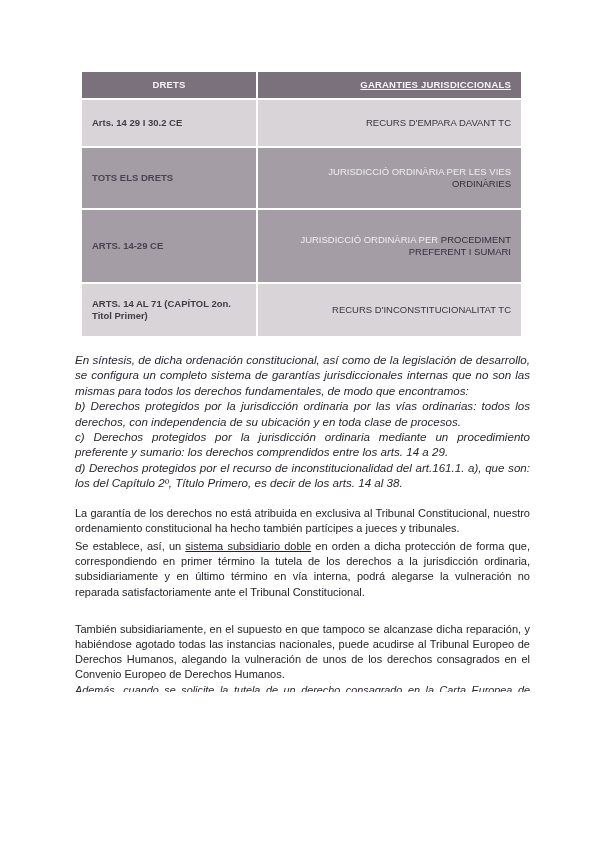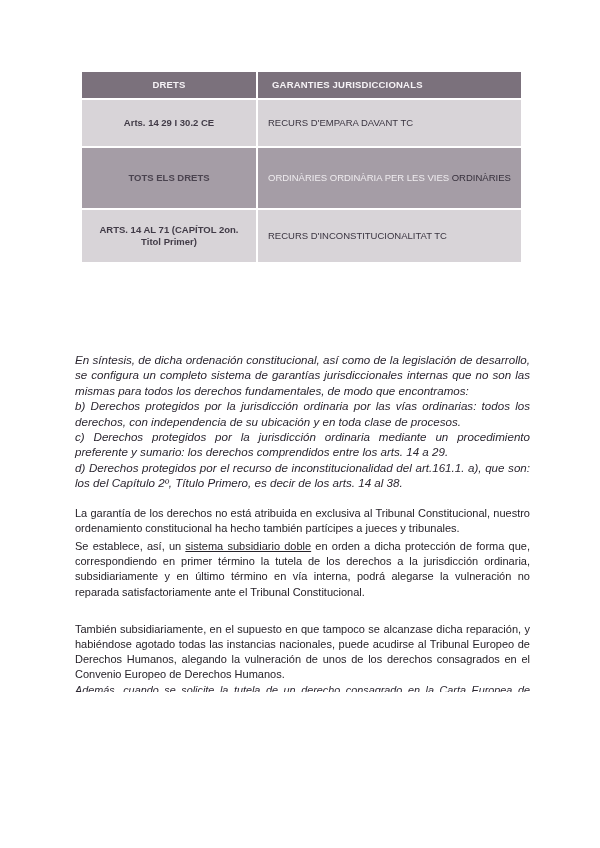--- a/index.html
+++ b/index.html
@@ -37,32 +37,31 @@
 
   .hdr td {
     background:#7b717c;
     color:#f6f3f6;
     font-weight:bold;
     height:28px;
     font-size:9.5px;
     letter-spacing:0.2px;
   }
   .hdr .cell-l { text-align:center; }
-  .hdr .cell-r { text-align:left; padding-left:14px; }
+  .hdr .cell-r { text-align:right; padding-left:14px;text-decoration:underline; }
 
   tr.row-light td { background:#d8d4d8; }
   tr.row-dark  td { background:#a59da6; }
 
   .cell-l {
-    text-align:center;
     font-weight:bold;
     color:#413b47;
   }
   tr.row-dark .cell-l { color:#4a434f; }
-  .cell-r { text-align:left; color:#3a3440; }
+  .cell-r { text-align:right; color:#3a3440; }
 
   .txt-light { color:#efecef; }
   .txt-dark  { color:#352f3b; }
   tr.row-light .txt-light { color:#3a3440; } 
 
   tr.r1 td { height:48px; }
   tr.r2 td { height:62px; }
   tr.r3 td { height:74px; }
   tr.r4 td { height:54px; }
 
@@ -118,23 +117,27 @@
         <td class="cell-r">GARANTIES JURISDICCIONALS</td>
       </tr>
 
       <tr class="row-light r1">
         <td class="cell-l">Arts. 14 29 I 30.2 CE</td>
         <td class="cell-r"><span class="txt-light">RECURS D'EMPARA DAVANT TC</span><span class="txt-dark"></span></td>
       </tr>
 
       <tr class="row-dark r2">
         <td class="cell-l">TOTS ELS DRETS</td>
-        <td class="cell-r"><span class="txt-light">ORDINÀRIES ORDINÀRIA PER LES VIES </span><span class="txt-dark">ORDINÀRIES</span></td>
+        <td class="cell-r"><span class="txt-light">JURISDICCIÓ ORDINÀRIA PER LES VIES </span><span class="txt-dark">ORDINÀRIES</span></td>
       </tr>
 
+      <tr class="row-dark r3">
+        <td class="cell-l">ARTS. 14-29 CE</td>
+        <td class="cell-r"><span class="txt-light">JURISDICCIÓ ORDINÀRIA PER </span><span class="txt-dark">PROCEDIMENT PREFERENT I SUMARI</span></td>
+      </tr>
 
       <tr class="row-light r4">
         <td class="cell-l">ARTS. 14 AL 71 (CAPÍTOL 2on. Titol Primer)</td>
         <td class="cell-r"><span class="txt-light">RECURS D'INCONSTITUCIONALITAT TC</span><span class="txt-dark"></span></td>
       </tr>
     </tbody>
   </table>
 
   <div class="textcol">
 

